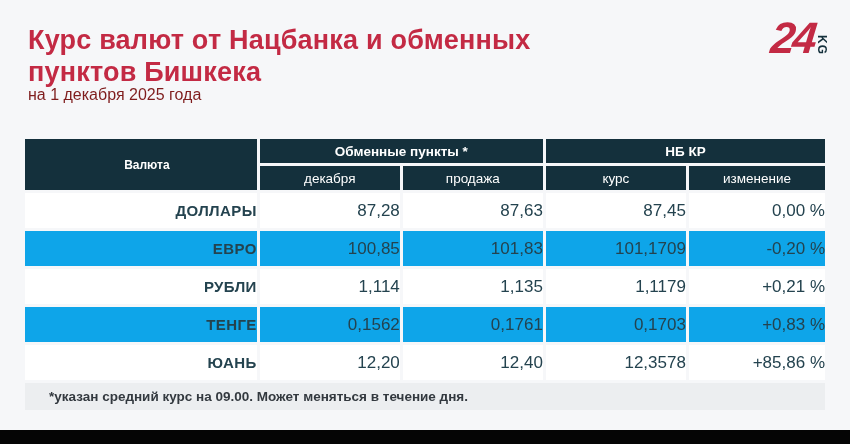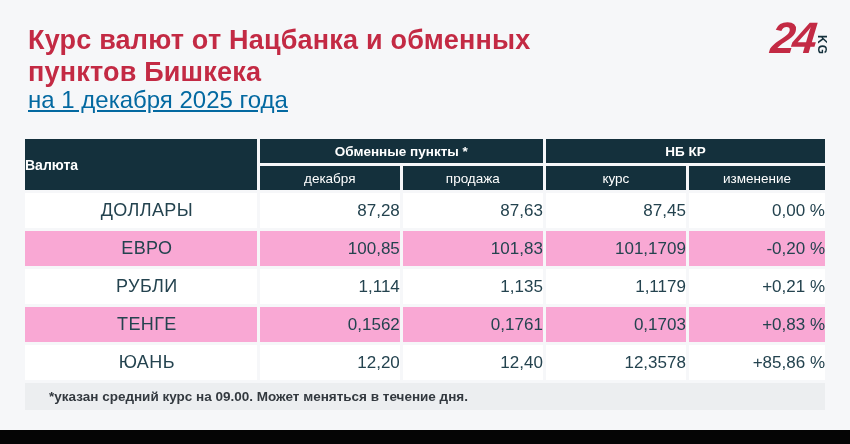--- a/index.html
+++ b/index.html
@@ -9,21 +9,21 @@
     font-family:"Liberation Sans","DejaVu Sans",sans-serif;
     -webkit-font-smoothing:antialiased;
   }
   .title{
     position:absolute;left:28px;top:24px;width:560px;
     font-size:27px;line-height:1.2;font-weight:800;
     color:#c32a44;letter-spacing:.2px;
   }
   .subtitle{
     position:absolute;left:28px;top:86px;
-    font-size:24px;color:#0369a1;font-weight:400;text-decoration:underline;
+    font-size:16px;color:#7f1d1d;font-weight:400;
   }
   .logo{
     position:absolute;right:18px;top:16px;display:flex;align-items:flex-start;
   }
   .logo-num{
     font-size:44px;font-weight:800;font-style:italic;
     color:#c32a44;letter-spacing:-3px;line-height:1;
     transform:skewX(-6deg);
   }
   .logo-kg{
@@ -40,30 +40,30 @@
   col.c-buy,col.c-sell,col.c-rate{width:139px;}
   col.c-chg{width:135px;}
   th{
     background:#14303c;color:#ffffff;font-weight:400;
     font-size:13.5px;padding:0;height:24px;text-align:center;
     vertical-align:middle;
     margin-left:8px;
   }
   th.group{font-weight:700;}
   th.cur-head{
-    text-align:left;padding-left:0;font-weight:700;font-size:14px;
+    text-align:center;padding-left:12px;font-weight:700;font-size:12px;
   }
   td{
     height:35px;vertical-align:middle;text-align:right;
     font-size:17px;color:#24434f;background:#ffffff;padding:0;
   }
-  tr.alt td{background:#f9a8d4;}
+  tr.alt td{background:#0ea5e9;}
   td.cur{
-    text-align:center;padding-left:12px;font-weight:400;
-    font-size:18px;letter-spacing:.4px;
+    text-align:right;padding-left:12px;font-weight:700;
+    font-size:15px;letter-spacing:.4px;
   }
   td.note{
     background:#eceef0;text-align:left;padding-left:24px;
     font-size:13.5px;color:#33393f;height:27px;font-weight:700;
   }
   .bottom-bar{
     position:absolute;left:0;bottom:0;width:850px;height:14px;
     background:#050505;
   }
 </style>

